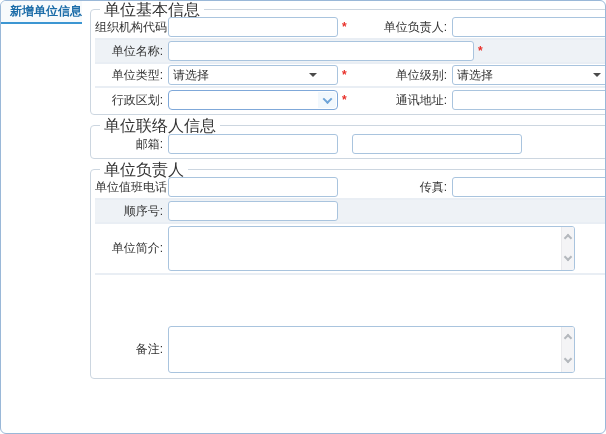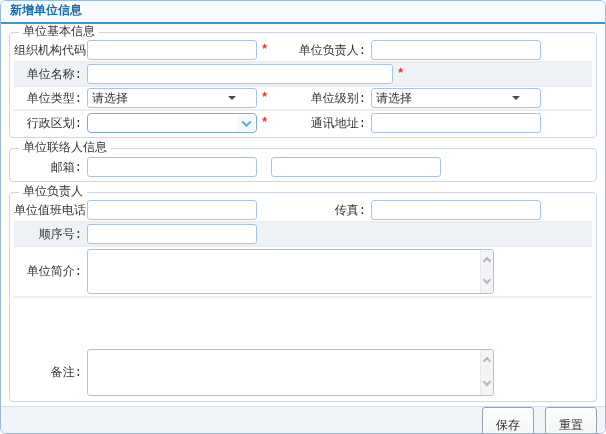--- a/index.html
+++ b/index.html
@@ -3,38 +3,38 @@
 <meta charset="utf-8">
 <style>
   * { box-sizing: border-box; }
   html,body { margin:0; padding:0; background:#ffffff; }
   body { font-family: "Liberation Sans", "DejaVu Sans", sans-serif; font-size:12px; color:#333; }
 
   .window {
     width:606px; height:434px;
     border:1px solid #9ab8d8; border-radius:6px;
     background:#fff; overflow:hidden;
-    display:flex; flex-direction:column;font-family:Liberation Mono, monospace;
+    display:flex; flex-direction:row;
   }
 
   .header {
     flex:none; height:23px;
     background:#f7fafc;
     border-bottom:2px solid #3c96d2;
     line-height:21px; padding-left:9px;
     font-weight:bold; color:#1b6ca8;
   }
 
   .content { flex:none; padding:2px 8px 0; }
 
   fieldset {
     border:1px solid #ccd6e0; border-radius:4px;
     margin:0 0 4px 0; padding:0 4px 2px;
   }
-  legend { font-size:12px; line-height:13px; padding:0 4px; margin-left:5px; color:#333; }
+  legend { font-size:16px; line-height:13px; padding:0 4px; margin-left:5px; color:#333; }
 
   .row { display:flex; align-items:center; height:24px; border-bottom:2px solid #e9eef4; }
   .row:last-child { border-bottom:none; }
   .row.stripe { background:#eef2f6; }
   .row.ta-row { height:51px; }
   .row.ta-row2 { height:53px;margin-top:48px; }
 
   .lbl { flex:none; width:73px; text-align:right; padding-right:5px; white-space:nowrap; }
   .lbl-r { flex:none; width:100px; text-align:right; padding-right:5px; white-space:nowrap; }
   .cell-l { flex:none; width:184px; display:flex; align-items:center; }

